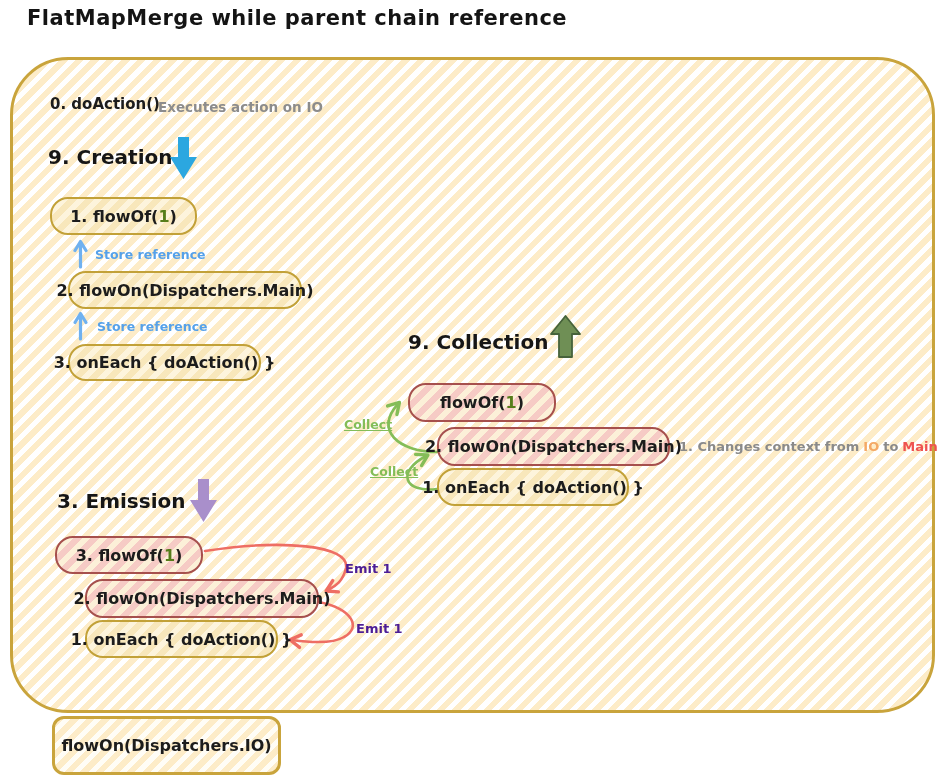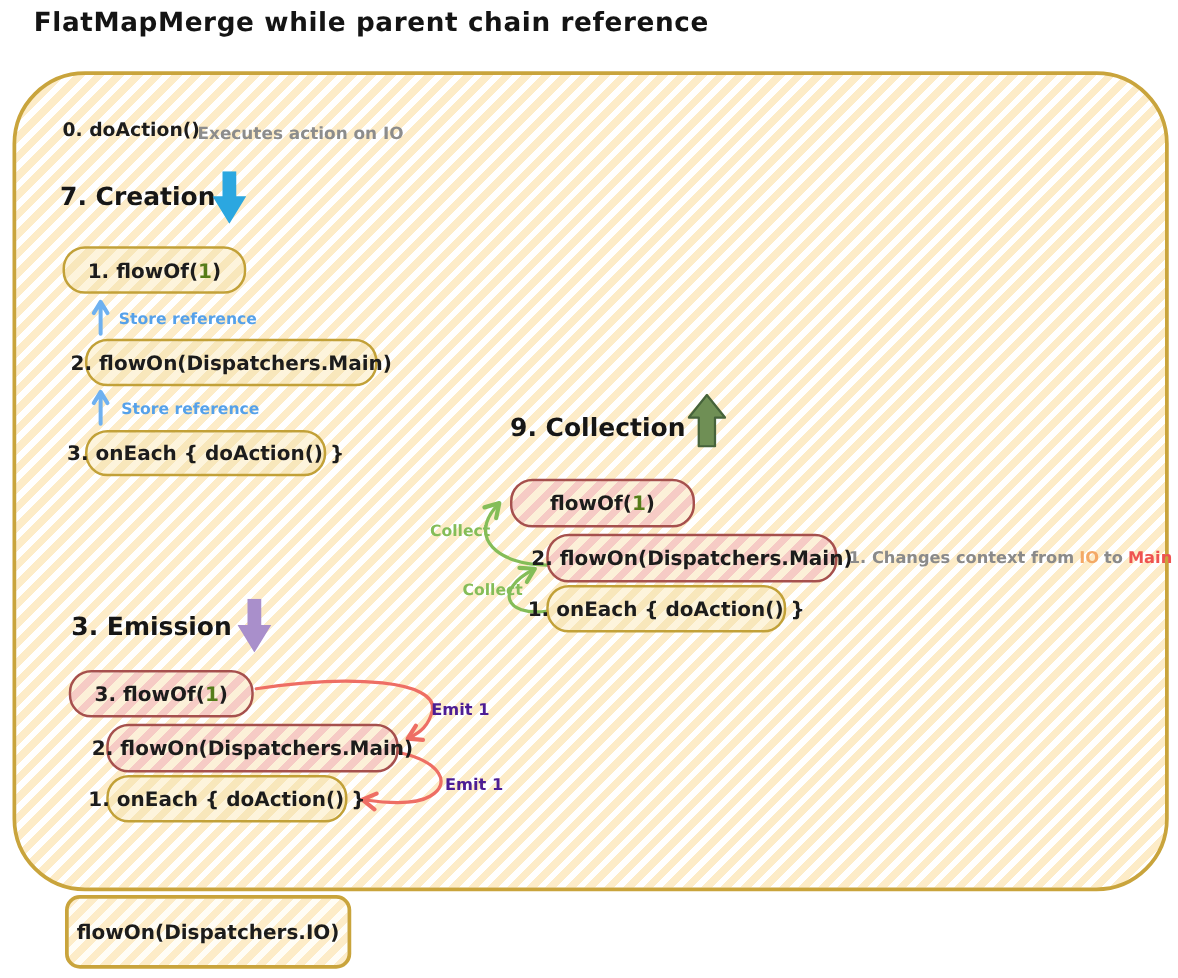--- a/index.html
+++ b/index.html
@@ -22,21 +22,21 @@
   .arg { color:#567d1a; }
 
   .heading { position:absolute; font-size:20px; font-weight:700; color:#161616; white-space:nowrap; }
   .icon { position:absolute; }
 
   .code-note { position:absolute; left:50px; top:95px; font-size:15px; font-weight:600; color:#1c1c1c; white-space:nowrap; }
   .code-desc { position:absolute; left:158px; top:99px; font-size:13.5px; font-weight:600; color:#8c8c8c; white-space:nowrap; }
 
   .small-label { position:absolute; font-size:12.5px; font-weight:600; white-space:nowrap; }
   .blue-label  { color:#55a1ea;text-align:right; }
-  .green-label { color:#84bd58; }
+  .green-label { color:#84bd58;text-decoration:underline; }
   .red-label   { color:#4c1d95; font-size:13px; }
 
   .context-note { position:absolute; left:679px; top:439px; font-size:13px; font-weight:600; color:#8a8a8a; white-space:nowrap; display:flex; gap:4px; }
   .context-note .io   { color:#f4a966; font-weight:700;text-align:right; }
   .context-note .main { color:#ef5350; font-weight:700; }
 
   .overlay { position:absolute; left:0; top:0; pointer-events:none; }
 </style>
 </head>
 <body>
@@ -58,21 +58,21 @@
     </defs>
     <path d="M 438 452 C 398 452, 374 430, 398 404" fill="none" stroke="#84bd58" stroke-width="2.6" stroke-linecap="round" marker-end="url(#mgreen)"></path>
     <path d="M 437 489 C 404 493, 396 472, 426 456" fill="none" stroke="#84bd58" stroke-width="2.6" stroke-linecap="round" marker-end="url(#mgreen)"></path>
     <path d="M 205 551 C 282 539, 350 545, 346 568 C 343 581, 336 586, 328 590" fill="none" stroke="#ee6e64" stroke-width="2.6" stroke-linecap="round" marker-end="url(#mred)"></path>
     <path d="M 319 602 C 352 609, 362 627, 344 637 C 334 643, 314 643, 292 640" fill="none" stroke="#ee6e64" stroke-width="2.6" stroke-linecap="round" marker-end="url(#mred)"></path>
   </svg>
 
   <div class="code-note">0. doAction()</div>
   <div class="code-desc">Executes action on IO</div>
 
-  <div class="heading" style="left:48px; top:145px;">7. Creation</div>
+  <div class="heading" style="left:48px; top:145px;">9. Creation</div>
   <svg class="icon" style="left:170px; top:137px;" width="27" height="42" viewBox="0 0 27 42">
     <polygon points="8,0 19,0 19,20 27,20 13.5,42 0,20 8,20" fill="#2ba7e0"></polygon>
   </svg>
 
   <div class="box yellow" style="left:50px; top:197px; width:147px; height:38px;">
       <span>1. flowOf(</span>
       <span class="arg">1</span>
       <span>)</span>
     </div>
 

